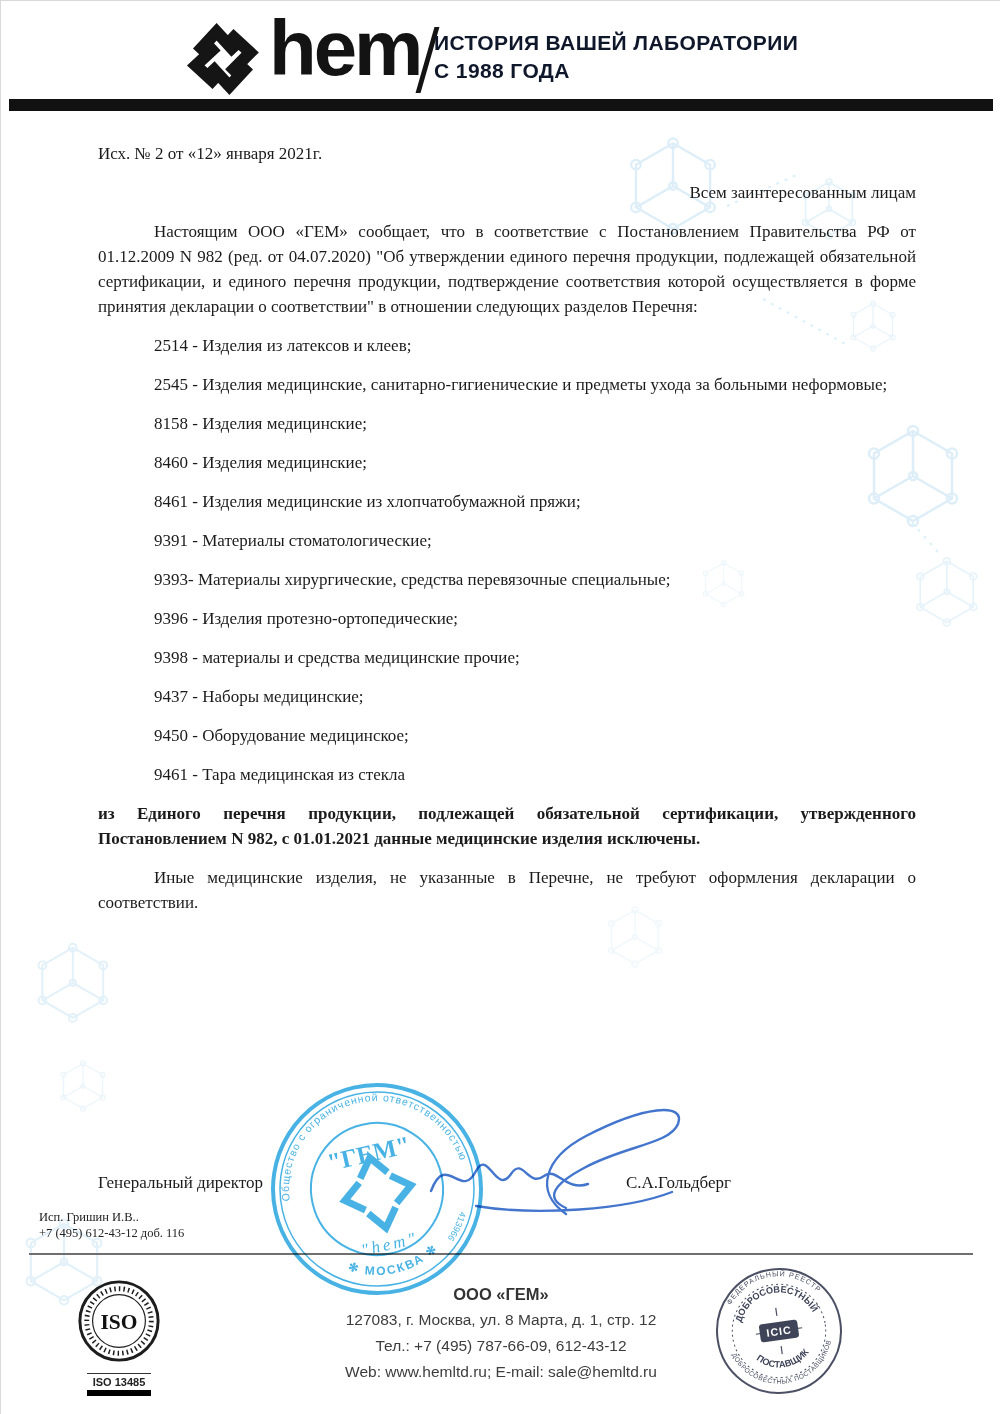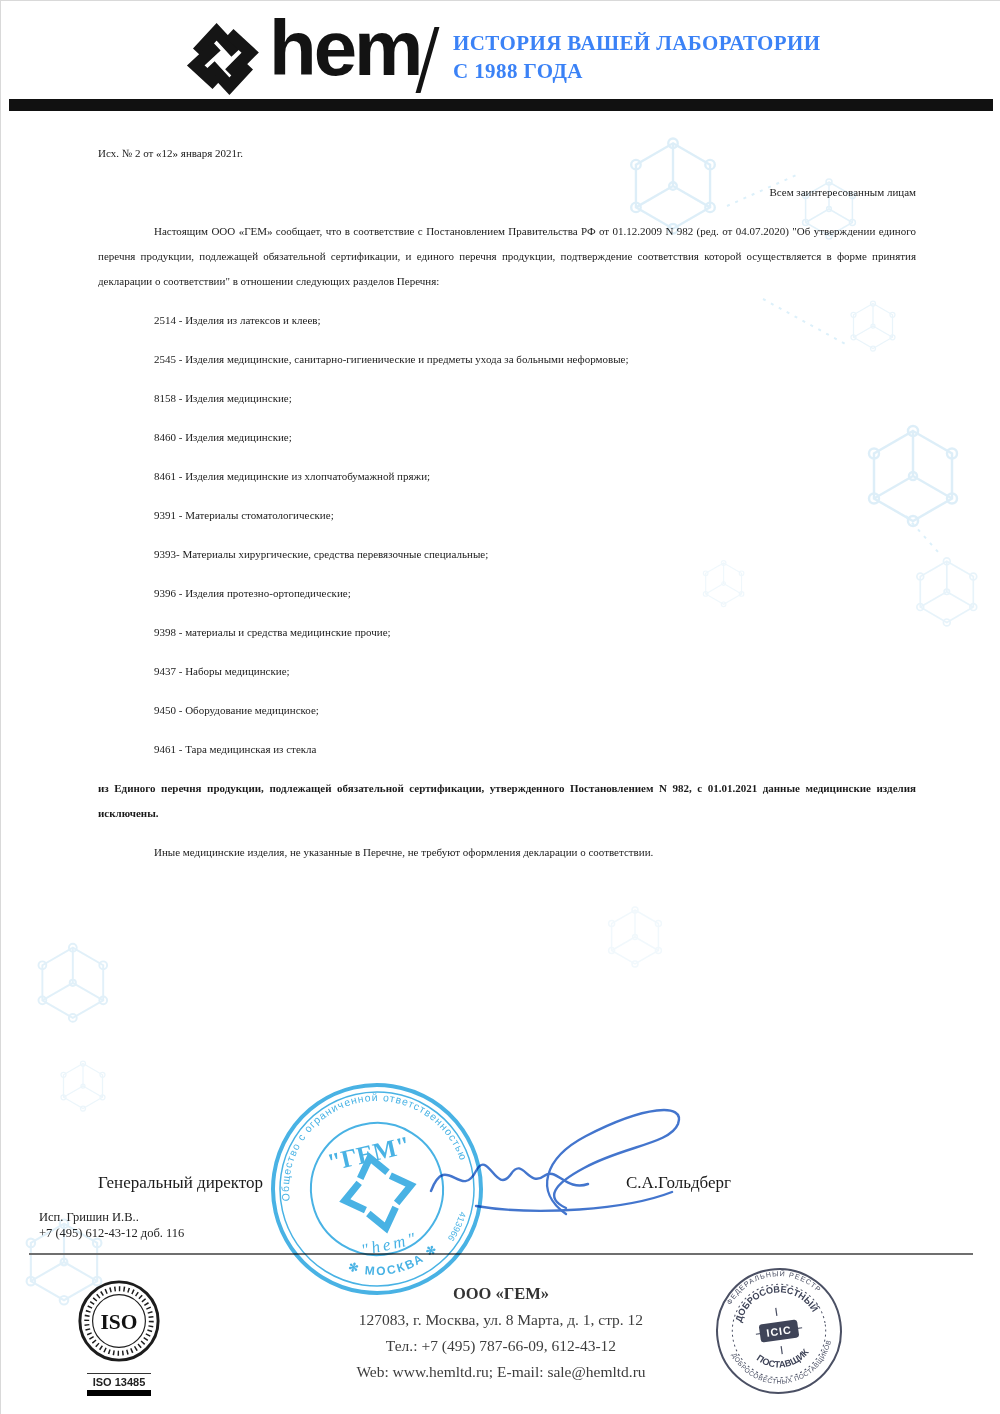--- a/index.html
+++ b/index.html
@@ -16,29 +16,29 @@
   .logo-text{
     position:absolute;left:268px;top:2px;
     font-family:"Liberation Sans",sans-serif;font-weight:bold;
     font-size:78px;letter-spacing:-3px;color:#131313;
   }
   .slash{
     position:absolute;left:424px;top:26px;width:5px;height:66px;
     background:#131313;transform:skewX(-16deg);
   }
   .tagline{
-    position:absolute;left:452px;top:28px;
-    font-family:Liberation Serif, serif;font-weight:bold;
-    font-size:21px;line-height:28px;color:#3b82f6;letter-spacing:.4px;
+    position:absolute;left:433px;top:28px;
+    font-family:Liberation Sans, sans-serif;font-weight:bold;
+    font-size:21px;line-height:28px;color:#0f172a;letter-spacing:.4px;
   }
   .black-bar{position:absolute;top:98px;left:8px;width:984px;height:12px;background:#111;z-index:2;}
   
   .letter{
     position:absolute;top:126px;left:97px;width:818px;z-index:2;
-    font-size:11px;line-height:25px;
+    font-size:17px;line-height:25px;
   }
   .letter p{margin:14px 0 0;}
   .ref{margin:0;text-align:left;}
   .addressee{text-align:right;}
   .intro,.para-indent{text-indent:56px;text-align:justify;}
   .list-item{text-indent:56px;text-align:justify;}
   .conclusion{font-weight:bold;text-align:justify;}
   
   .sign-row{
     position:absolute;top:1172px;left:97px;width:818px;z-index:2;
@@ -58,21 +58,21 @@
   
   .footer-rule{position:absolute;top:1252px;left:28px;width:944px;height:2px;background:#6f6f6f;z-index:2;}
   .iso-block{position:absolute;left:66px;top:1276px;width:104px;text-align:center;z-index:2;}
   .iso-caption{
     margin-top:4px;font-family:"Liberation Sans",sans-serif;font-weight:bold;
     font-size:11px;color:#222;border-top:1px solid #333;border-bottom:6px solid #000000;
     display:inline-block;padding:2px 6px;
   }
   .footer-center{
     position:absolute;left:230px;top:1280px;width:540px;text-align:center;z-index:2;
-    font-family:Liberation Serif, serif;color:#3d3d3d;font-size:15.5px;line-height:26px;
+    font-family:Liberation Sans, sans-serif;color:#3d3d3d;font-size:15.5px;line-height:26px;
   }
   .footer-company{font-weight:bold;font-size:16.5px;color:#333;}
   .icic{position:absolute;left:712px;top:1264px;z-index:2;transform:rotate(-8deg);}
 </style>
 </head>
 <body>
 
 <div class="page">
 
   <svg class="watermarks" width="1000" height="1414" viewBox="0 0 1000 1414" aria-hidden="true">

